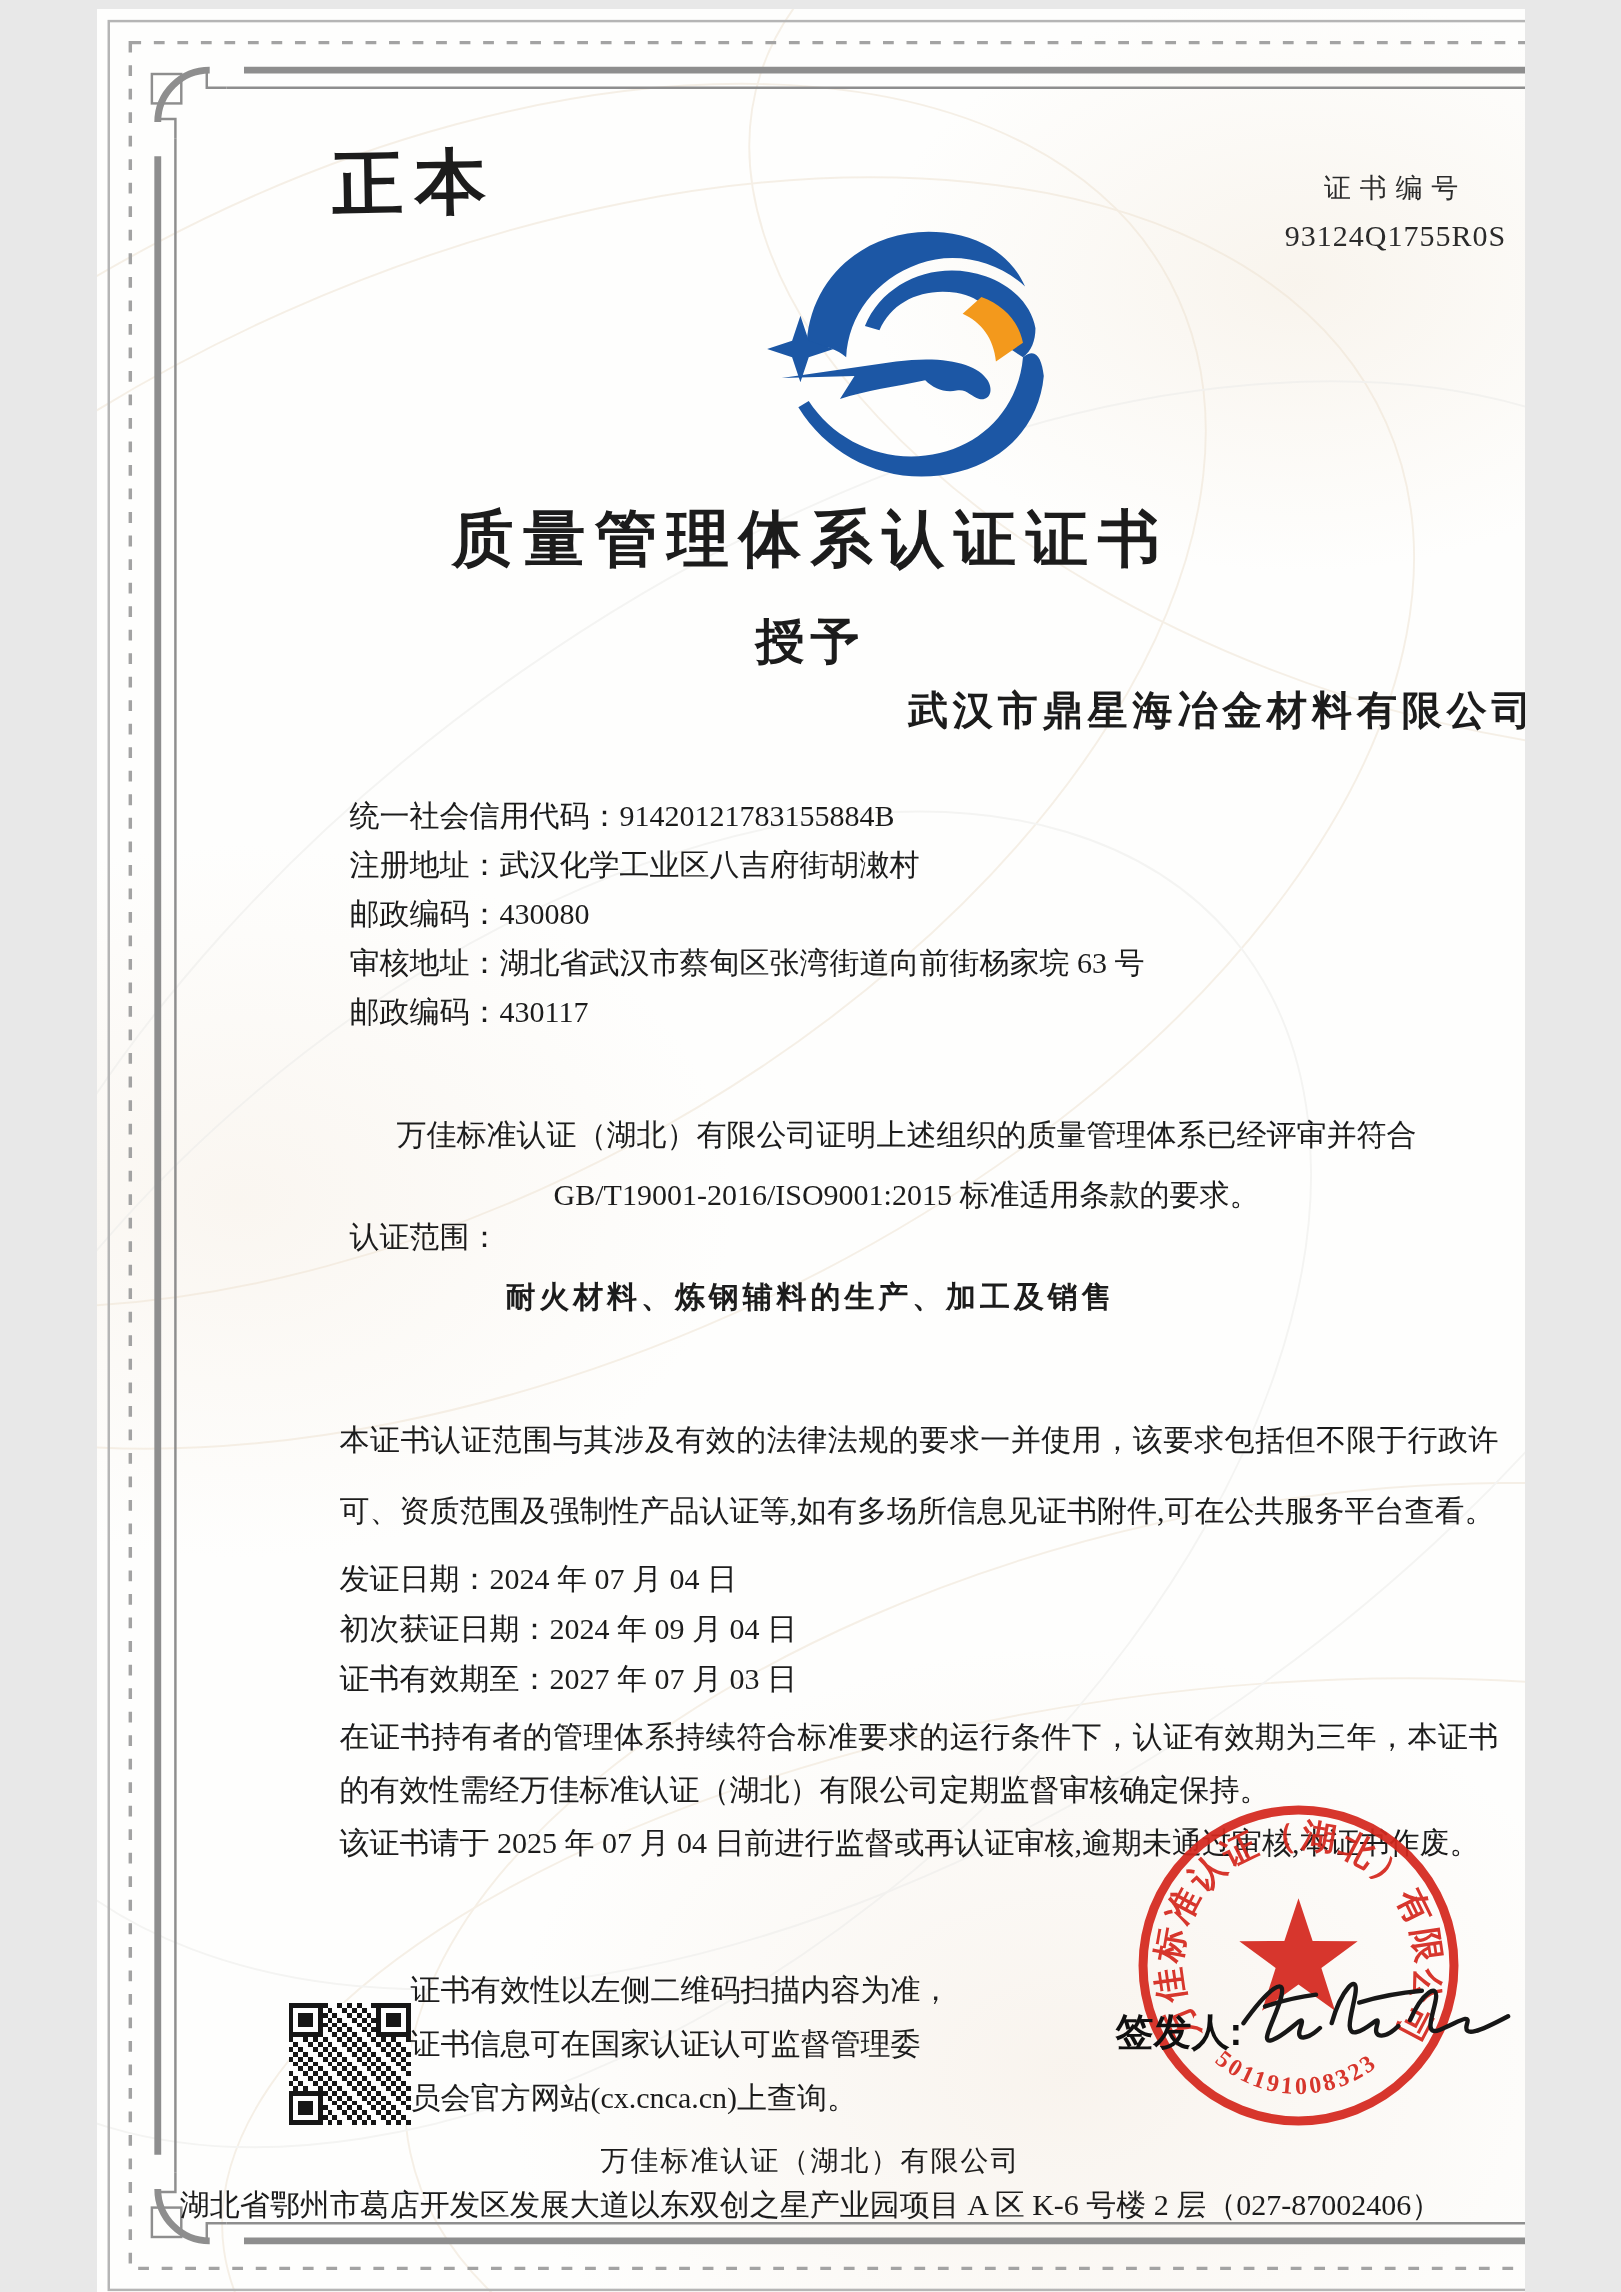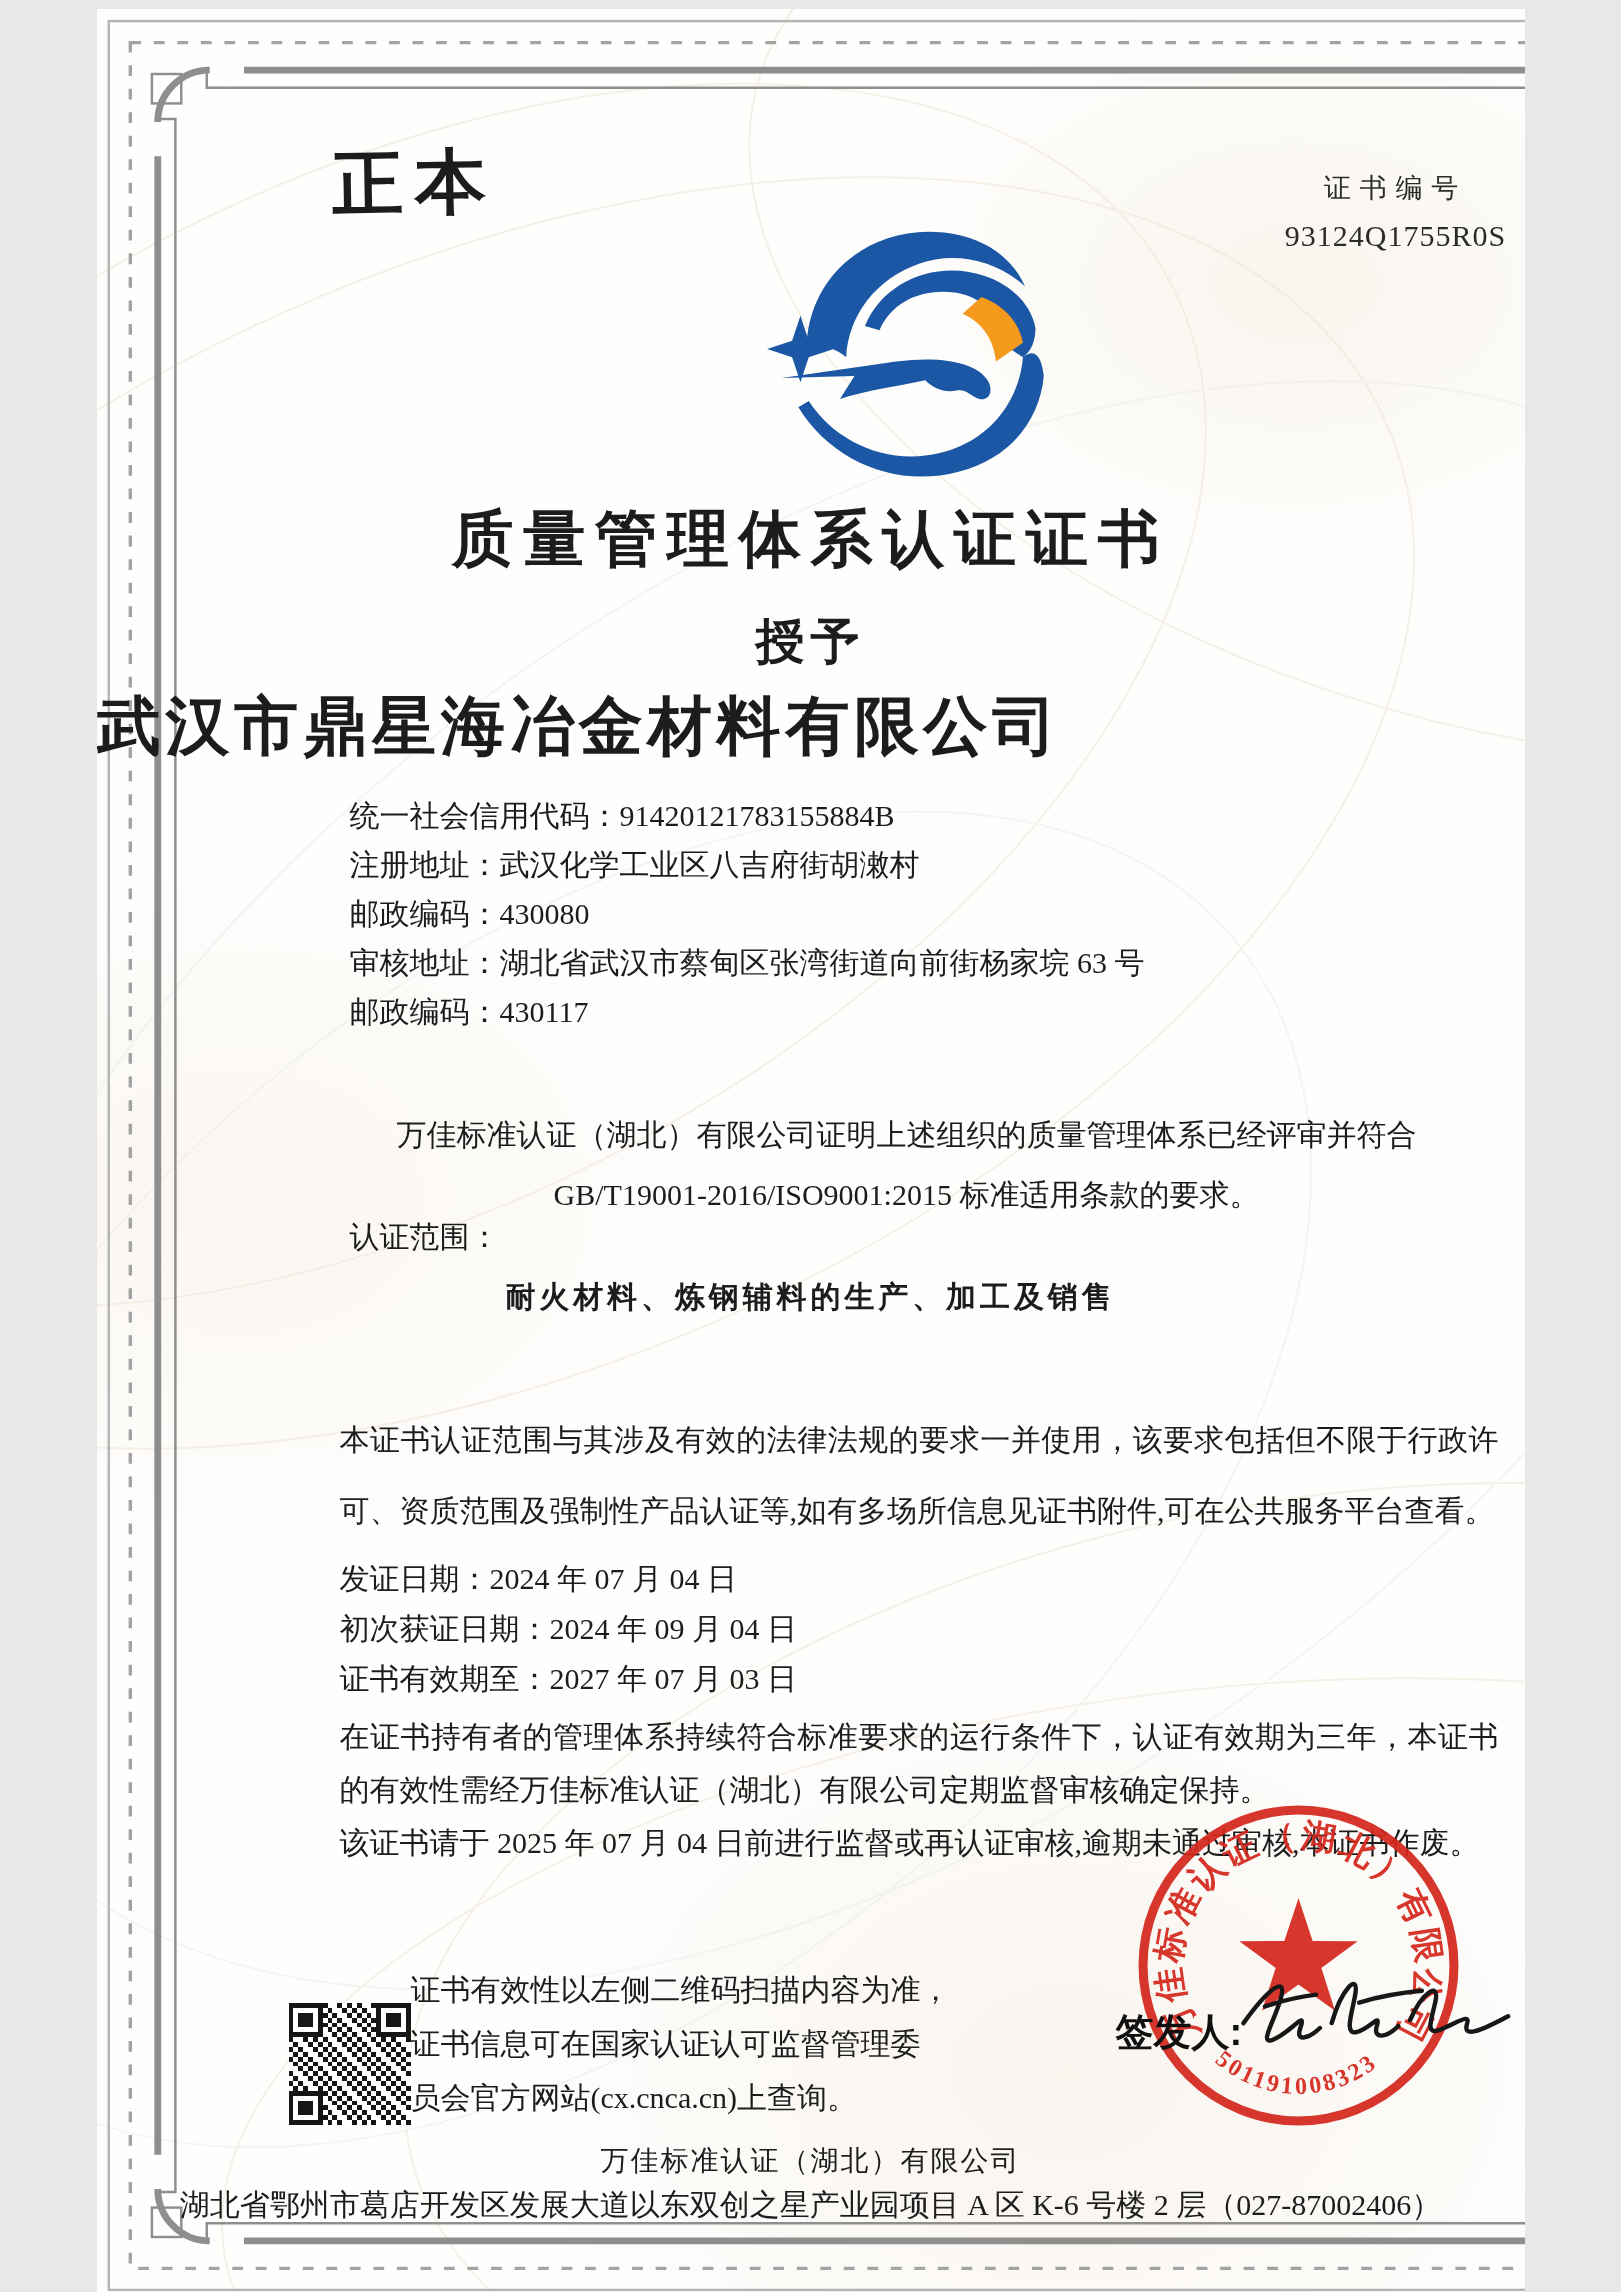--- a/index.html
+++ b/index.html
@@ -25,21 +25,21 @@
   .f-thick{stroke:#8e8e8e;stroke-width:7;fill:none;}
   .f-thin{stroke:#8e8e8e;stroke-width:2.5;fill:none;}
   .content{z-index:2;}
   .copy-label{left:235px;top:127px;font-size:71px;font-weight:700;letter-spacing:11.8px;transform:rotate(-1deg);}
   .certno-block{left:1157px;top:161px;width:284px;text-align:center;color:#2b2b2b;}
   .certno-label{font-size:27px;letter-spacing:8.8px;}
   .certno-value{font-size:30px;margin-top:12.7px;letter-spacing:1px;}
   .logo{left:639px;top:184px;}
   .cert-title{left:0;top:488px;width:100%;text-align:center;font-family:"Liberation Sans","DejaVu Sans",sans-serif;font-size:62px;font-weight:900;letter-spacing:9.8px;}
   .award{left:0;top:600px;width:100%;text-align:center;font-family:Liberation Mono, monospace;font-size:49px;font-weight:800;letter-spacing:5.9px;}
-  .company{left:0;top:674px;width:100%;text-align:left;font-size:64px;font-weight:800;letter-spacing:4.9px;}
+  .company{left:12px;top:674px;width:100%;text-align:right;font-size:40px;font-weight:800;letter-spacing:4.9px;}
   .info-block{left:253px;top:782px;font-size:30px;line-height:49px;}
   .statement{left:222px;top:1096px;width:1176px;text-align:center;font-size:30px;line-height:60px;}
   .scope-label{left:253px;top:1208px;font-size:30px;}
   .scope-value{left:0;top:1268px;width:100%;text-align:center;font-size:30px;font-weight:800;letter-spacing:3.9px;}
   .legal{left:243px;top:1395px;width:1159px;font-size:30px;line-height:71px;text-align:justify;}
   .dates-block{left:243px;top:1545px;width:1159px;font-size:30px;}
   .date-line{line-height:50px;}
   .validity-note{line-height:53px;text-align:justify;margin-top:5.9px;}
   .renewal-note{line-height:53px;}
   .qr-section{left:192px;top:1954px;display:flex;align-items:flex-end;}

